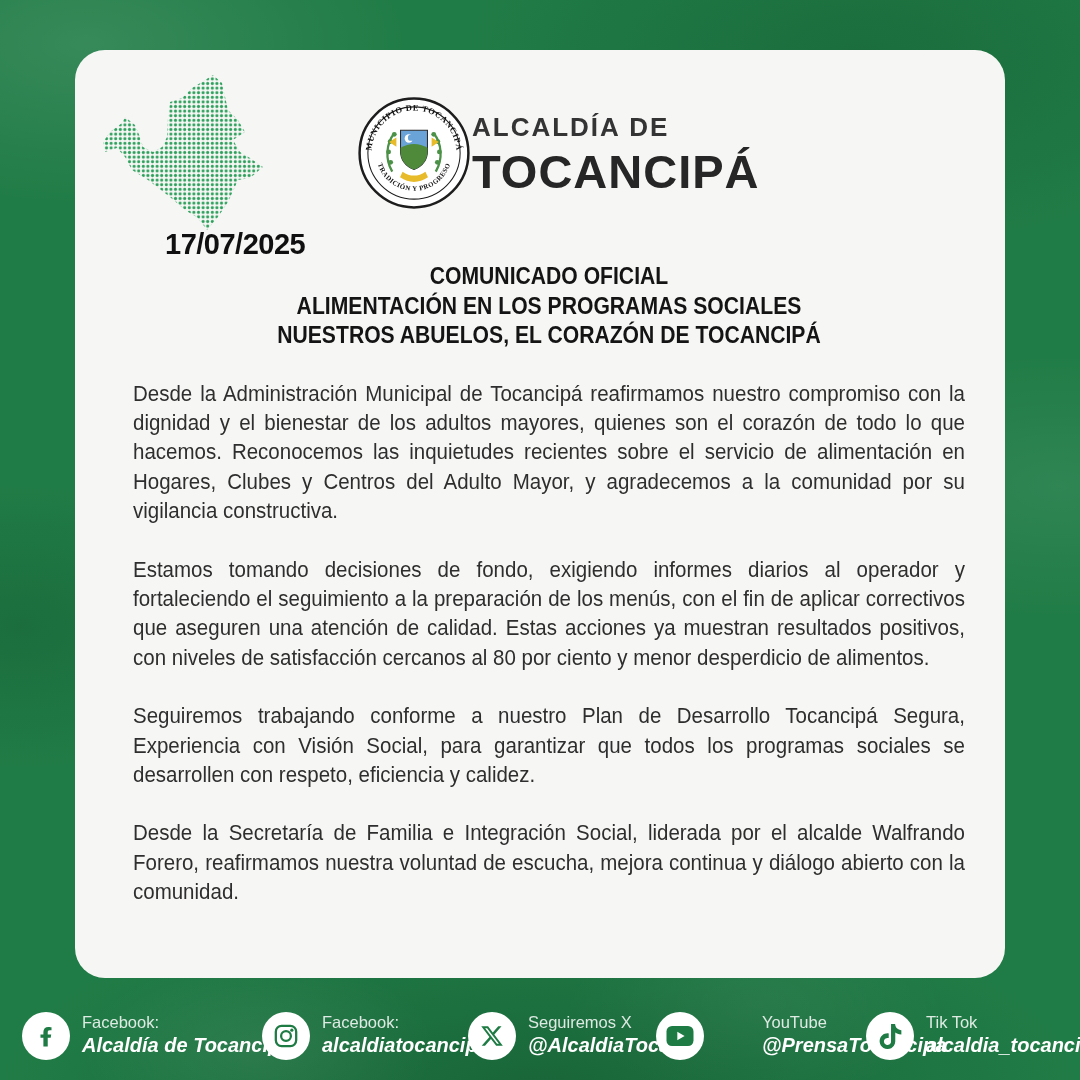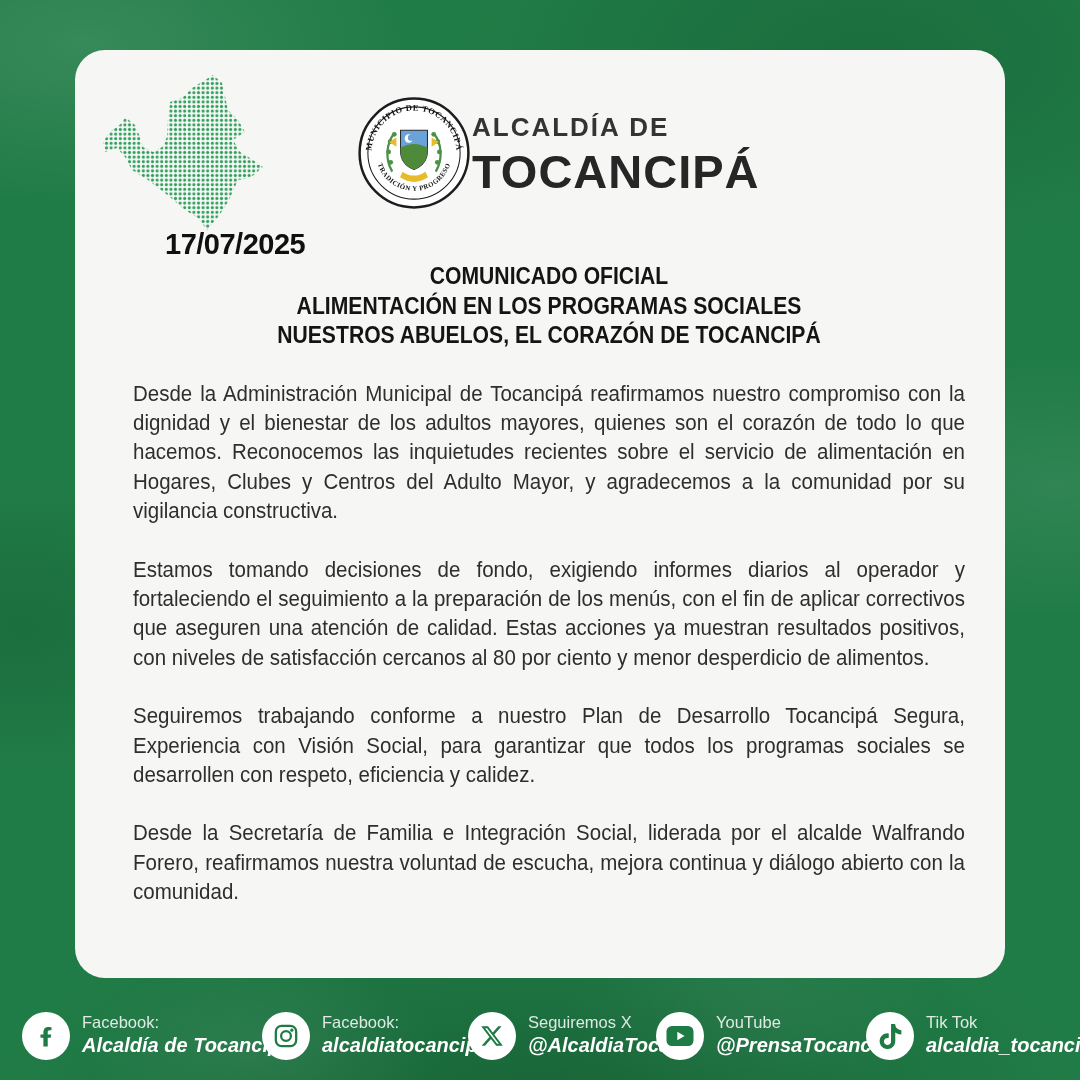--- a/index.html
+++ b/index.html
@@ -44,21 +44,21 @@
   }
   .title{ text-align:center; font-weight:700; font-size:23px; line-height:29.5px;
           color:#141414; margin-bottom:28px; }
   .para{ text-align:justify; font-size:22.3px; line-height:29.4px; color:#2e2e2e;
          margin-bottom:29px; }
   .para:last-child{ margin-bottom:0; }
 
   
   .footer{ position:absolute; left:0; top:1004px; width:1080px; height:76px; }
   .social{ position:absolute; top:8px; display:flex; align-items:flex-start; }
-  .s-fb{ left:22px; } .s-ig{ left:262px; } .s-x{ left:468px; } .s-yt{ left:656px; } .s-tt{ left:866px; }
+  .s-fb{ left:22px; } .s-ig{ left:262px; } .s-x{ left:468px; } .s-yt{ left:656px;gap:46px; } .s-tt{ left:866px; }
   .circle{
     width:48px; height:48px; border-radius:50%; background:#ffffff;
     display:flex; align-items:center; justify-content:center; flex:0 0 auto;
   }
   .stext{ margin-left:12px; display:flex; flex-direction:column; justify-content:center; }
   .slabel{ font-size:16.5px; color:rgba(255,255,255,.85); line-height:21px; }
   .shandle{ font-size:20px; font-weight:700; font-style:italic; color:#ffffff; line-height:25px; }
 
   svg text{ font-family:"Liberation Serif", serif; }
 </style>

